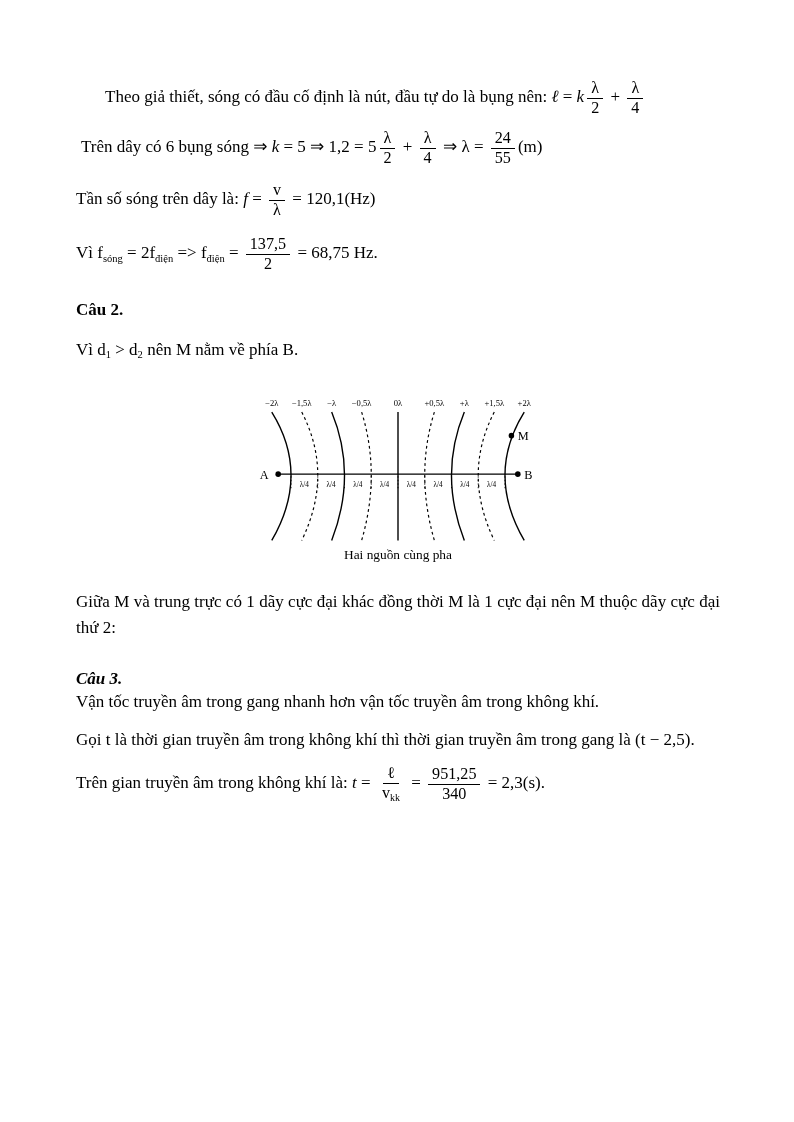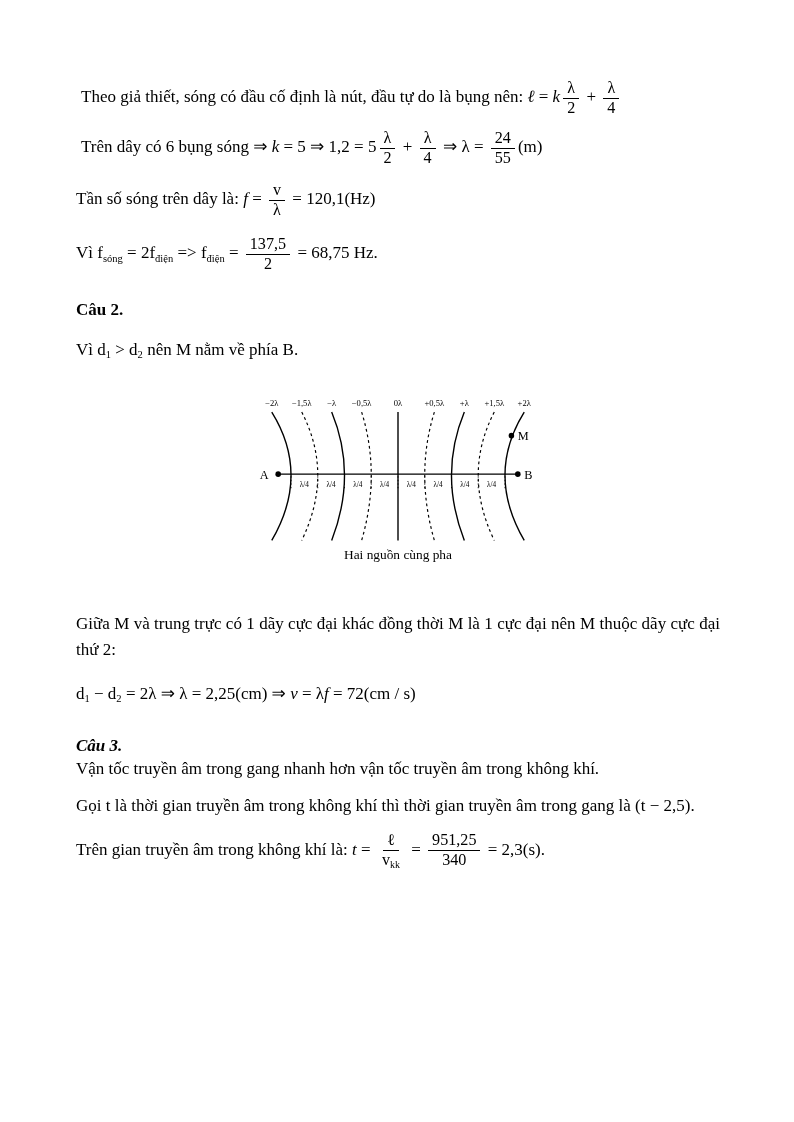--- a/index.html
+++ b/index.html
@@ -4,28 +4,28 @@
 <style>
   * { margin:0; padding:0; box-sizing:border-box; }
   html,body { background:#ffffff; }
   .page {
     width:794px; height:1122px; background:#ffffff; color:#000;
     position:relative; overflow:hidden;
     font-family:"Liberation Serif", serif; font-size:17px;
   }
   .content { padding:80px 74px 0 76px; }
   p.line { line-height:1.5; }
-  .p1 { padding-left:5px; }
+  .p1 { padding-left:5px;margin-left:24px; }
   .p2 { margin-top:13px; padding-left:5px; }
   .p3 { margin-top:15px; }
   .p4 { margin-top:17px; }
   .heading { margin-top:27px; font-weight:bold; font-size:17px; }
   .p5 { margin-top:17px; }
   .figure { margin-top:18px; text-align:center; }
-  .p6 { margin-top:42px; line-height:1.95; text-align:justify; }
+  .p6 { margin-top:20px; line-height:1.95; text-align:justify; }
   .p7 { margin-top:19px; }
   .h3 { margin-top:29px;font-style:italic; }
   .p8 { }
   .p9 { margin-top:12px; line-height:1.95; text-align:justify; }
   .p10 { margin-top:13px; }
 
   .m { font-style:italic; }
   sub { font-size:0.62em; vertical-align:-0.3em; line-height:1; }
 
   .frac {
@@ -135,21 +135,20 @@
         <circle cx="246" cy="52" r="2.6"></circle>
 
         <text x="19" y="92.5" text-anchor="end" class="svg-label">A</text>
         <text x="258" y="92.5" text-anchor="start" class="svg-label">B</text>
         <text x="252" y="56.5" text-anchor="start" class="svg-label">M</text>
         <text x="140" y="167" text-anchor="middle" class="svg-caption">Hai nguồn cùng pha</text>
       </svg>
     </div>
 
     <p class="line p6">Giữa M và trung trực có 1 dãy cực đại khác đồng thời M là 1 cực đại nên M thuộc dãy cực đại thứ 2:</p>
-    <p class="line p7"><span class="txt">d</span><sub>1</sub><span class="txt"> − d</span><sub>2</sub><span class="txt"> = 2λ ⇒ λ = 2,25(cm) ⇒ </span><span class="m">v</span><span class="txt"> = λ</span><span class="m">f</span><span class="txt"> = 72(cm / s)</span></p>
 
     <p class="heading h3">Câu 3.</p>
     <p class="line p8">Vận tốc truyền âm trong gang nhanh hơn vận tốc truyền âm trong không khí.</p>
     <p class="line p9">Gọi t là thời gian truyền âm trong không khí thì thời gian truyền âm trong gang là (t − 2,5).</p>
     <p class="line p10"><span class="txt">Trên gian truyền âm trong không khí là: </span><span class="m">t</span><span class="txt"> = </span><span class="frac">
           <span class="num">ℓ</span>
           <span class="den">v<sub>kk</sub></span>
         </span><span class="txt"> = </span><span class="frac">
           <span class="num">951,25</span>
           <span class="den">340</span>

